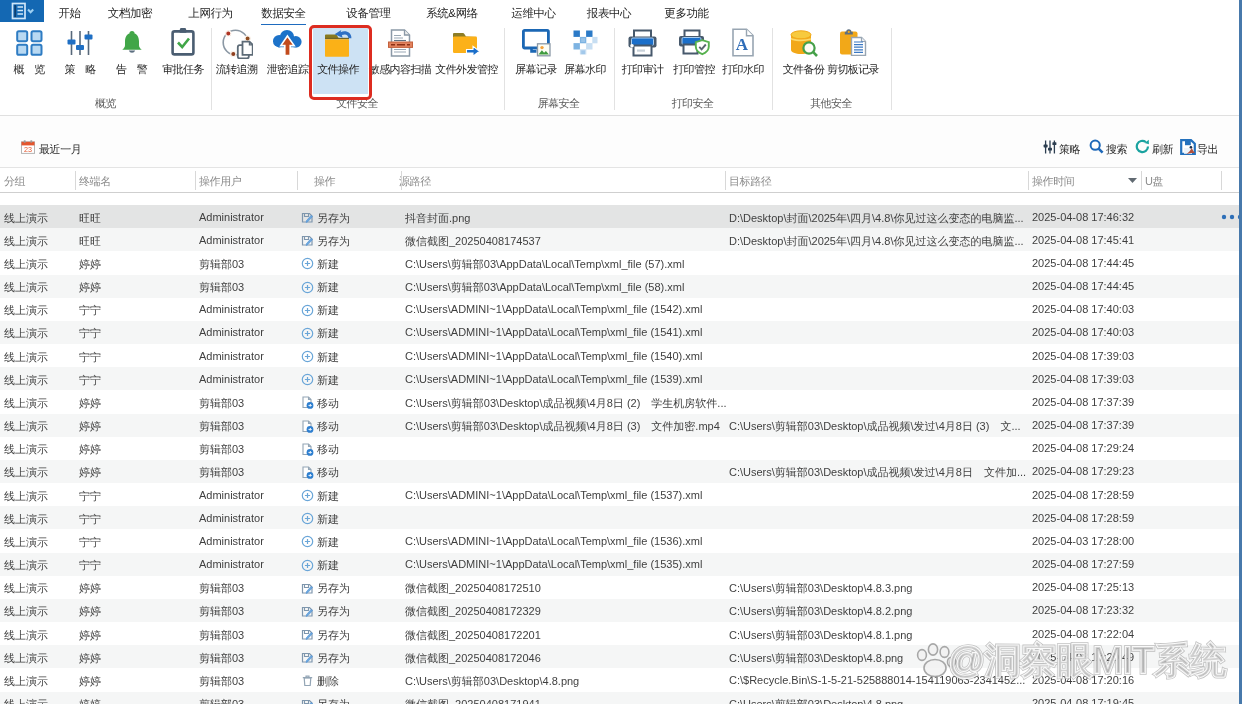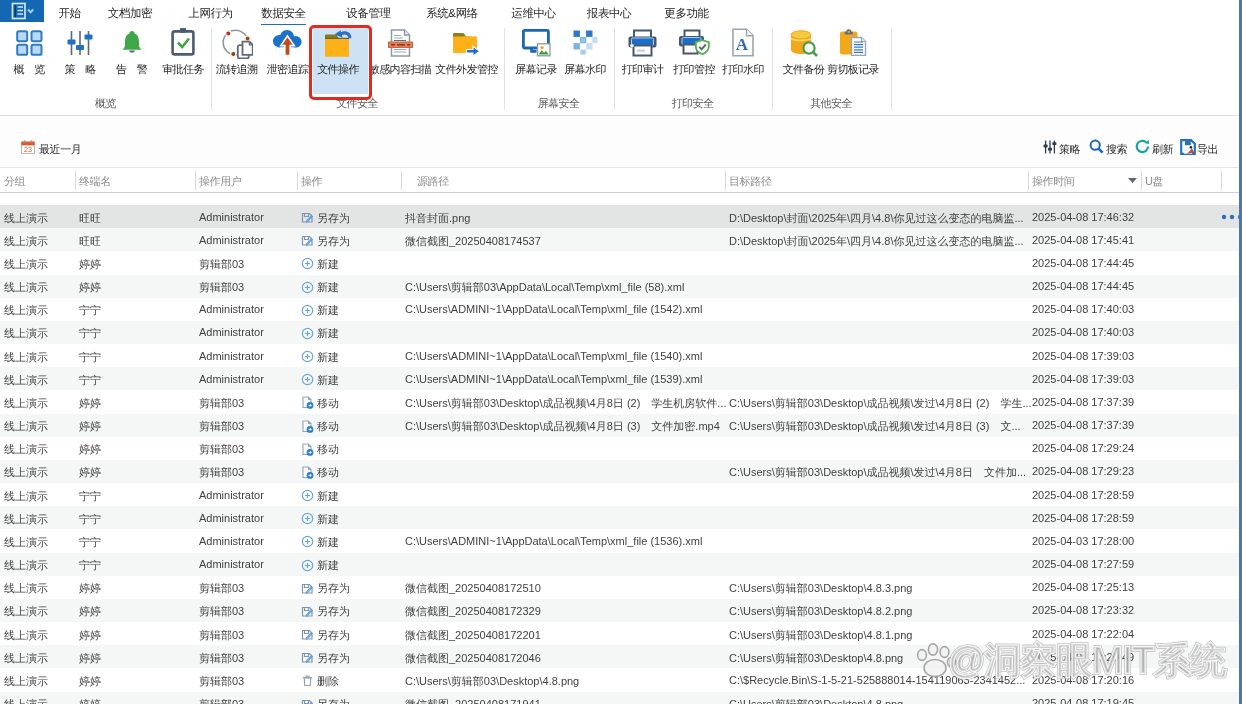--- a/index.html
+++ b/index.html
@@ -82,20 +82,21 @@
       </div>
 <div class="row" style="top:239.34px">
         <span class="c" style="left:4px">线上演示</span>
         <span class="c" style="left:79px">婷婷</span>
         <span class="c" style="left:199px">剪辑部03</span>
         <span class="ci" style="left:301px"><svg class="opi" width="13" height="13" viewBox="0 0 13 13">
             <circle cx="6.5" cy="6.5" r="5.2" fill="none" stroke="#6aa6d8" stroke-width="1.2"></circle>
             <path d="M6.5 3.9 v5.2 M3.9 6.5 h5.2" stroke="#6aa6d8" stroke-width="1.2"></path>
           </svg></span>
         <span class="c" style="left:317px">新建</span>
+        <span class="c path" style="left:405px">C:\Users\剪辑部03\AppData\Local\Temp\xml_file (57).xml</span>
         <span class="c" style="left:1032px">2025-04-08 17:44:45</span>
       </div>
 <div class="row alt" style="top:262.51px">
         <span class="c" style="left:4px">线上演示</span>
         <span class="c" style="left:79px">婷婷</span>
         <span class="c" style="left:199px">剪辑部03</span>
         <span class="ci" style="left:301px"><svg class="opi" width="13" height="13" viewBox="0 0 13 13">
             <circle cx="6.5" cy="6.5" r="5.2" fill="none" stroke="#6aa6d8" stroke-width="1.2"></circle>
             <path d="M6.5 3.9 v5.2 M3.9 6.5 h5.2" stroke="#6aa6d8" stroke-width="1.2"></path>
           </svg></span>
@@ -117,20 +118,21 @@
       </div>
 <div class="row alt" style="top:308.85px">
         <span class="c" style="left:4px">线上演示</span>
         <span class="c" style="left:79px">宁宁</span>
         <span class="c" style="left:199px">Administrator</span>
         <span class="ci" style="left:301px"><svg class="opi" width="13" height="13" viewBox="0 0 13 13">
             <circle cx="6.5" cy="6.5" r="5.2" fill="none" stroke="#6aa6d8" stroke-width="1.2"></circle>
             <path d="M6.5 3.9 v5.2 M3.9 6.5 h5.2" stroke="#6aa6d8" stroke-width="1.2"></path>
           </svg></span>
         <span class="c" style="left:317px">新建</span>
+        <span class="c path" style="left:405px">C:\Users\ADMINI~1\AppData\Local\Temp\xml_file (1541).xml</span>
         <span class="c" style="left:1032px">2025-04-08 17:40:03</span>
       </div>
 <div class="row" style="top:332.02px">
         <span class="c" style="left:4px">线上演示</span>
         <span class="c" style="left:79px">宁宁</span>
         <span class="c" style="left:199px">Administrator</span>
         <span class="ci" style="left:301px"><svg class="opi" width="13" height="13" viewBox="0 0 13 13">
             <circle cx="6.5" cy="6.5" r="5.2" fill="none" stroke="#6aa6d8" stroke-width="1.2"></circle>
             <path d="M6.5 3.9 v5.2 M3.9 6.5 h5.2" stroke="#6aa6d8" stroke-width="1.2"></path>
           </svg></span>
@@ -155,21 +157,20 @@
         <span class="c" style="left:79px">婷婷</span>
         <span class="c" style="left:199px">剪辑部03</span>
         <span class="ci" style="left:301px"><svg class="opi" width="13" height="13" viewBox="0 0 13 13">
             <path d="M2 1 h5.5 l2.5 2.5 v8 h-8 z" fill="#fff" stroke="#93a5b5" stroke-width="1.1"></path>
             <path d="M7.5 1 v2.5 h2.5" fill="none" stroke="#93a5b5" stroke-width="1.1"></path>
             <circle cx="9" cy="9.4" r="3.4" fill="#2e7fd0"></circle>
             <path d="M7.5 9.4 h2.6 m-1.1 -1.3 1.3 1.3 -1.3 1.3" stroke="#fff" stroke-width="0.95" fill="none"></path>
           </svg></span>
         <span class="c" style="left:317px">移动</span>
         <span class="c path" style="left:405px">C:\Users\剪辑部03\Desktop\成品视频\4月8日 (2)　学生机房软件...</span>
-        <span class="c path" style="left:729px">C:\Users\剪辑部03\Desktop\成品视频\发过\4月8日 (2)　学生...</span>
         <span class="c" style="left:1032px">2025-04-08 17:37:39</span>
       </div>
 <div class="row alt" style="top:401.53px">
         <span class="c" style="left:4px">线上演示</span>
         <span class="c" style="left:79px">婷婷</span>
         <span class="c" style="left:199px">剪辑部03</span>
         <span class="ci" style="left:301px"><svg class="opi" width="13" height="13" viewBox="0 0 13 13">
             <path d="M2 1 h5.5 l2.5 2.5 v8 h-8 z" fill="#fff" stroke="#93a5b5" stroke-width="1.1"></path>
             <path d="M7.5 1 v2.5 h2.5" fill="none" stroke="#93a5b5" stroke-width="1.1"></path>
             <circle cx="9" cy="9.4" r="3.4" fill="#2e7fd0"></circle>
@@ -209,20 +210,21 @@
       </div>
 <div class="row" style="top:471.04px">
         <span class="c" style="left:4px">线上演示</span>
         <span class="c" style="left:79px">宁宁</span>
         <span class="c" style="left:199px">Administrator</span>
         <span class="ci" style="left:301px"><svg class="opi" width="13" height="13" viewBox="0 0 13 13">
             <circle cx="6.5" cy="6.5" r="5.2" fill="none" stroke="#6aa6d8" stroke-width="1.2"></circle>
             <path d="M6.5 3.9 v5.2 M3.9 6.5 h5.2" stroke="#6aa6d8" stroke-width="1.2"></path>
           </svg></span>
         <span class="c" style="left:317px">新建</span>
+        <span class="c path" style="left:405px">C:\Users\ADMINI~1\AppData\Local\Temp\xml_file (1537).xml</span>
         <span class="c" style="left:1032px">2025-04-08 17:28:59</span>
       </div>
 <div class="row alt" style="top:494.21px">
         <span class="c" style="left:4px">线上演示</span>
         <span class="c" style="left:79px">宁宁</span>
         <span class="c" style="left:199px">Administrator</span>
         <span class="ci" style="left:301px"><svg class="opi" width="13" height="13" viewBox="0 0 13 13">
             <circle cx="6.5" cy="6.5" r="5.2" fill="none" stroke="#6aa6d8" stroke-width="1.2"></circle>
             <path d="M6.5 3.9 v5.2 M3.9 6.5 h5.2" stroke="#6aa6d8" stroke-width="1.2"></path>
           </svg></span>
@@ -243,20 +245,21 @@
       </div>
 <div class="row alt" style="top:540.55px">
         <span class="c" style="left:4px">线上演示</span>
         <span class="c" style="left:79px">宁宁</span>
         <span class="c" style="left:199px">Administrator</span>
         <span class="ci" style="left:301px"><svg class="opi" width="13" height="13" viewBox="0 0 13 13">
             <circle cx="6.5" cy="6.5" r="5.2" fill="none" stroke="#6aa6d8" stroke-width="1.2"></circle>
             <path d="M6.5 3.9 v5.2 M3.9 6.5 h5.2" stroke="#6aa6d8" stroke-width="1.2"></path>
           </svg></span>
         <span class="c" style="left:317px">新建</span>
+        <span class="c path" style="left:405px">C:\Users\ADMINI~1\AppData\Local\Temp\xml_file (1535).xml</span>
         <span class="c" style="left:1032px">2025-04-08 17:27:59</span>
       </div>
 <div class="row" style="top:563.72px">
         <span class="c" style="left:4px">线上演示</span>
         <span class="c" style="left:79px">婷婷</span>
         <span class="c" style="left:199px">剪辑部03</span>
         <span class="ci" style="left:301px"><svg class="opi" width="13" height="13" viewBox="0 0 13 13">
             <path d="M1.5 2.5 h7 l2.5 2.5 v6 h-9.5 z" fill="none" stroke="#7e96ad" stroke-width="1.2"></path>
             <path d="M3.5 2.5 v3 h4 v-3" fill="none" stroke="#7e96ad" stroke-width="1.1"></path>
             <path d="M11.5 5.5 L7 10.5 l-1.8 1 .3-1.9 4.5-5.1 z" fill="#6fa8dc" stroke="#4a90d9" stroke-width="0.6"></path>
@@ -572,22 +575,22 @@
           <path d="M6.2 15.2 C8.4 13.8 10.6 11.4 11.8 8.8 C12.6 11 13.6 12.8 15.2 14.2 C12.4 13.8 8.8 14.4 6.2 15.2 z" fill="#b2503c"></path>
           <circle cx="10.9" cy="8.3" r="1.3" fill="#1a2f4a"></circle>
         </svg></div>
     <div class="flabel" style="left:1197px">导出</div>
   </div>
 
   <div class="thead">
       <span class="hc" style="left:4px">分组</span>
       <span class="hc" style="left:79px">终端名</span>
       <span class="hc" style="left:199px">操作用户</span>
-      <span class="hc" style="left:301px">操作</span>
-      <span class="hc" style="left:417px">源路径</span>
+      <span class="hc" style="left:314px">操作</span>
+      <span class="hc" style="left:399px">源路径</span>
       <span class="hc" style="left:729px">目标路径</span>
       <span class="hc" style="left:1032px">操作时间</span>
       <span class="hc" style="left:1145px">U盘</span>
       <i class="hsep" style="left:75px"></i>
       <i class="hsep" style="left:195px"></i>
       <i class="hsep" style="left:297px"></i>
       <i class="hsep" style="left:401px"></i>
       <i class="hsep" style="left:725px"></i>
       <i class="hsep" style="left:1028px"></i>
       <i class="hsep" style="left:1141px"></i>

